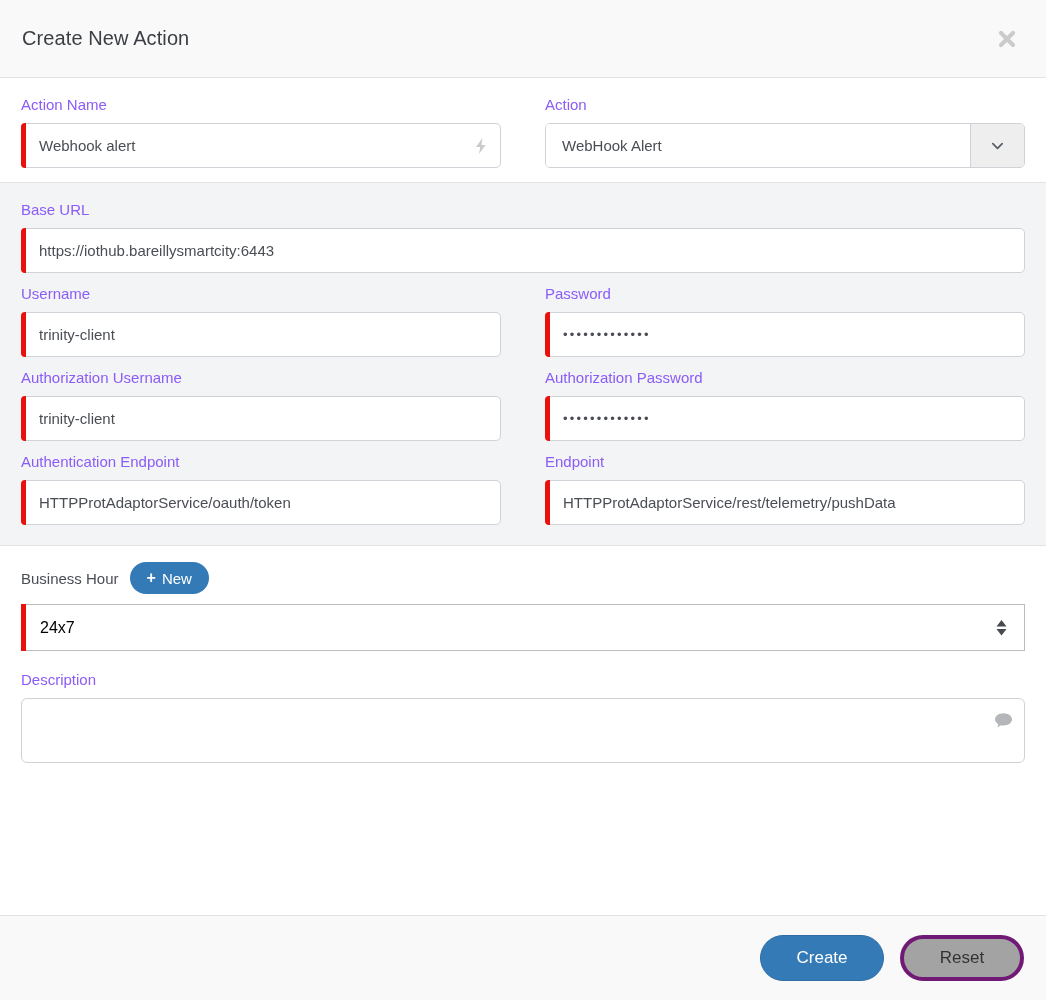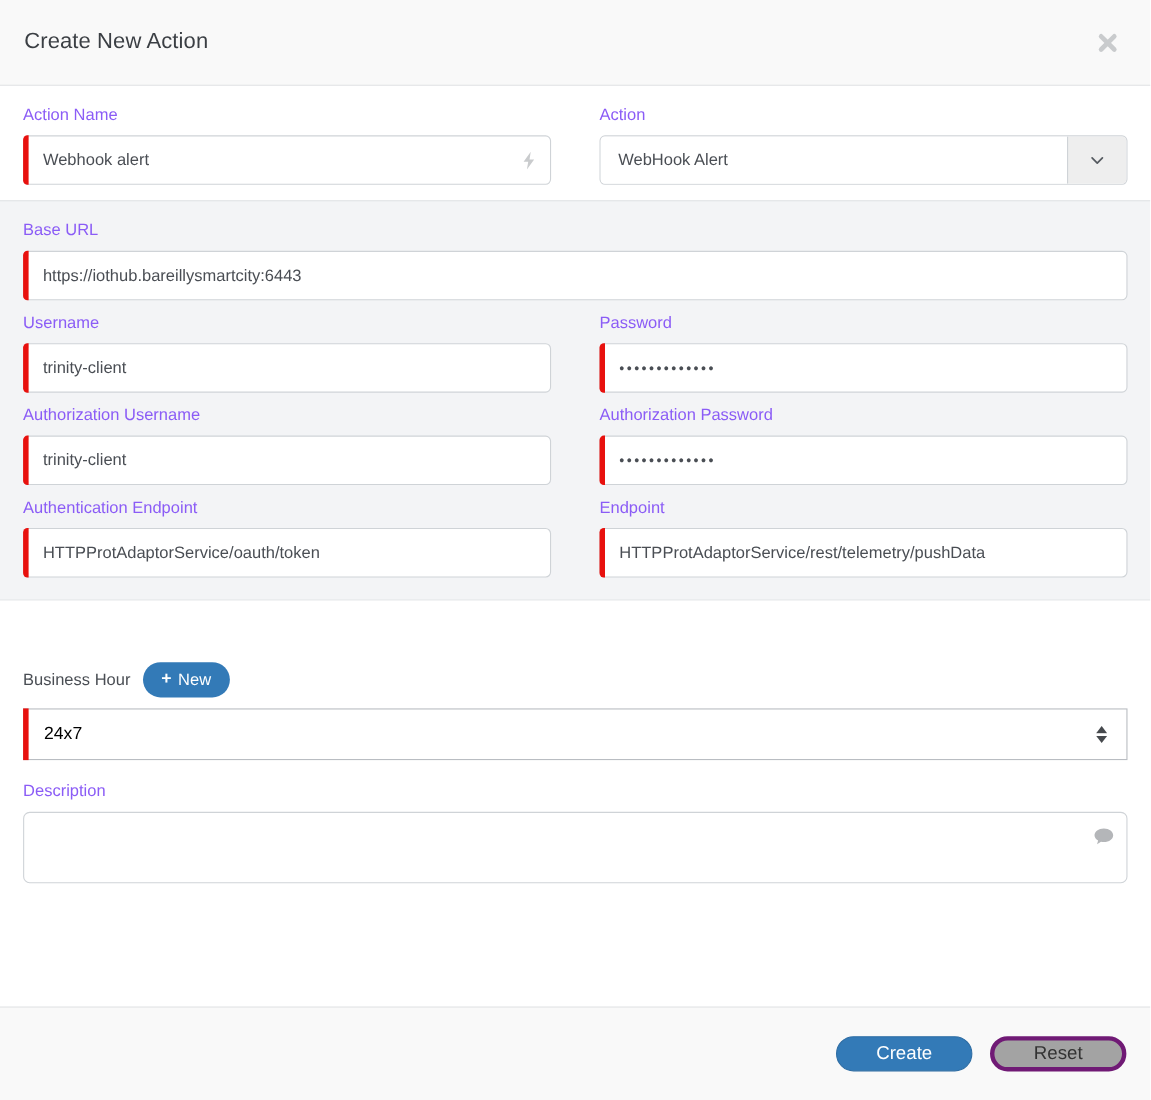--- a/index.html
+++ b/index.html
@@ -184,21 +184,20 @@
     gap: 2px;
     align-items: center;
   }
 
   
   .bh-header {
     display: flex;
     align-items: center;
     gap: 11px;
     margin-bottom: 10px;
-    margin-top: 40px;
   }
   .bh-label {
     font-size: 15px;
     color: #4a4e54;
   }
   .new-btn {
     background: #337ab7;
     color: #ffffff;
     border: none;
     border-radius: 999px;
@@ -244,21 +243,21 @@
     height: 85px;
     background: #f9f9f9;
     border-top: 1px solid #e2e3e5;
     display: flex;
     align-items: center;
     justify-content: flex-end;
     gap: 16px;
     padding: 0 22px;
   }
   .btn {
-    height: 32px;
+    height: 46px;
     min-width: 124px;
     border-radius: 999px;
     font-family: "Liberation Sans", sans-serif;
     font-size: 17px;
     cursor: pointer;
     padding: 0 26px;
   }
   .btn-primary {
     background: #337ab7;
     color: #ffffff;

